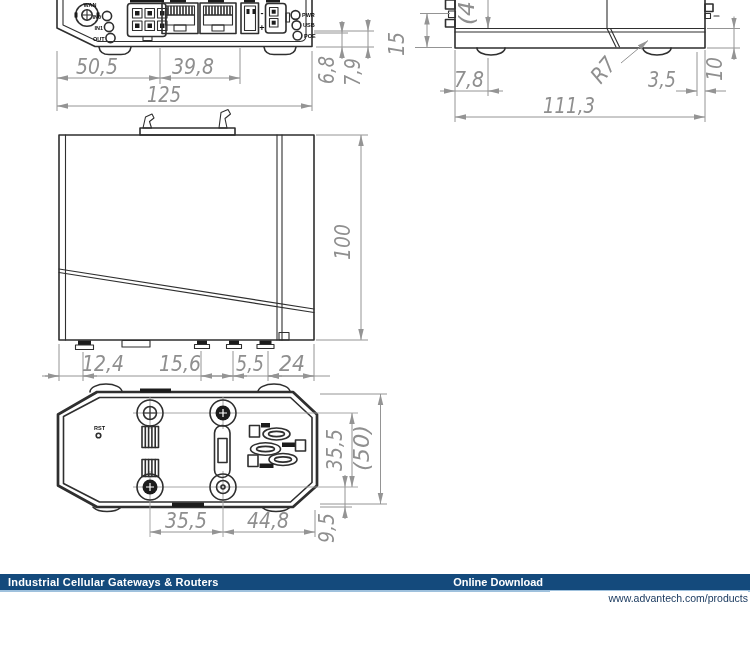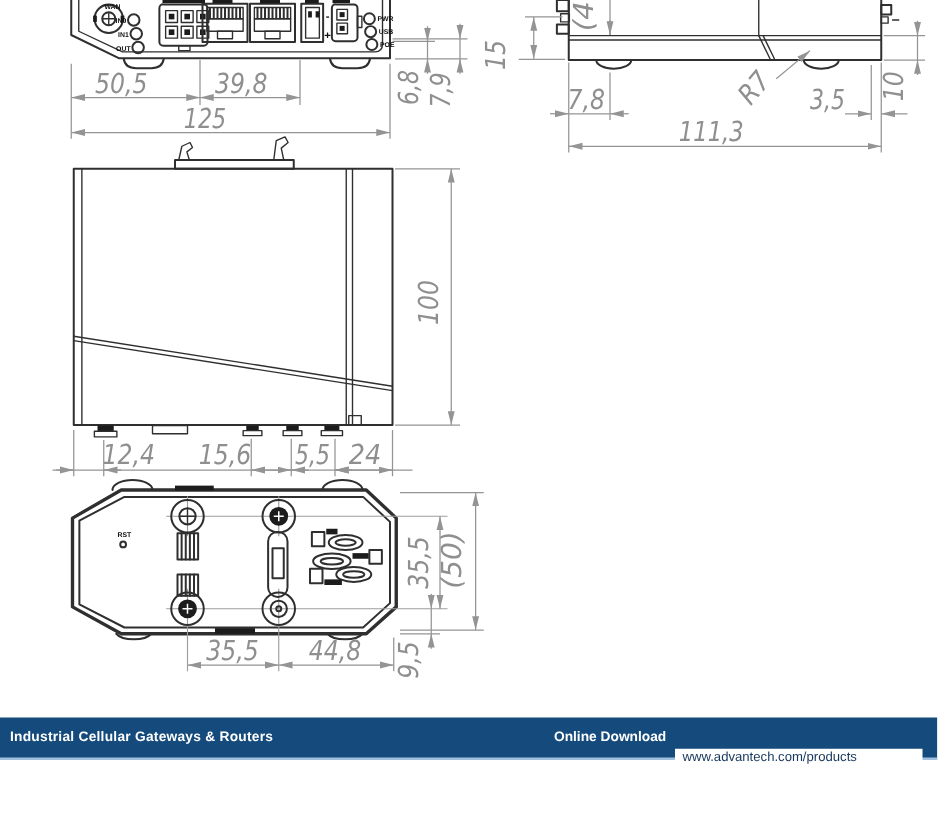--- a/index.html
+++ b/index.html
@@ -10,24 +10,24 @@
   .o{stroke:#2f2f2f;fill:none;stroke-width:1.6;stroke-linejoin:round;stroke-linecap:round}
   .th{stroke-width:1.1}
   .k{stroke-width:2.7}
   .f{fill:#1c1c1c;stroke:none}
   .d{stroke:#949494;stroke-width:1;fill:none}
   .cl{stroke:#9c9c9c;stroke-width:0.9;fill:none}
   text.dt{fill:#8f8f8f;font:italic 22px "DejaVu Sans",sans-serif;}
   text.sm{font:bold 5.5px "Liberation Sans",sans-serif;fill:#101010;}
   text.pm{font:bold 9px "Liberation Sans",sans-serif;fill:#101010;}
   
-  .footer{position:absolute;left:0;top:574px;width:750px;height:34px;
+  .footer{position:absolute;left:0;top:574px;width:750px;height:18px;
           display:flex;align-items:center;border-bottom:2px solid #9fc1dd;box-sizing:border-box;}
   .footer-left{color:#fff;font-size:11px;font-weight:bold;padding-left:8px;letter-spacing:0.2px;}
-  .footer-right{margin-left:auto;display:flex;align-items:center;padding-right:12px;}
+  .footer-right{margin-left:auto;display:flex;align-items:center;padding-right:2px;text-align:right;}
   .dl-label{color:#fff;font-size:11px;font-weight:bold;margin-right:7px;white-space:nowrap;}
   .url-box{background:#fff;width:198px;height:14px;line-height:14px;font-size:10.5px;
            color:#16365c;padding-left:6px;box-sizing:border-box;overflow:hidden;white-space:nowrap;margin-top:32px;}
 </style>
 </head>
 <body>
 
 <div id="stage" style="background: rgb(255, 255, 255);">
 <svg width="750" height="650" viewBox="0 0 750 650">
   <defs>

